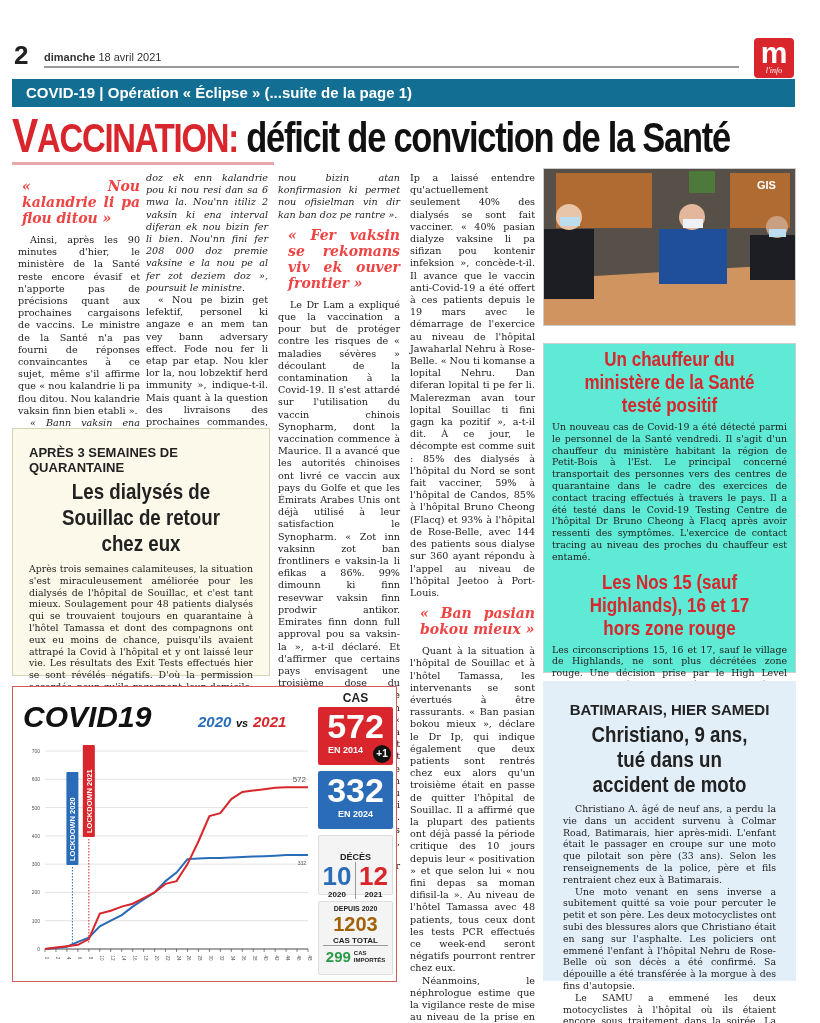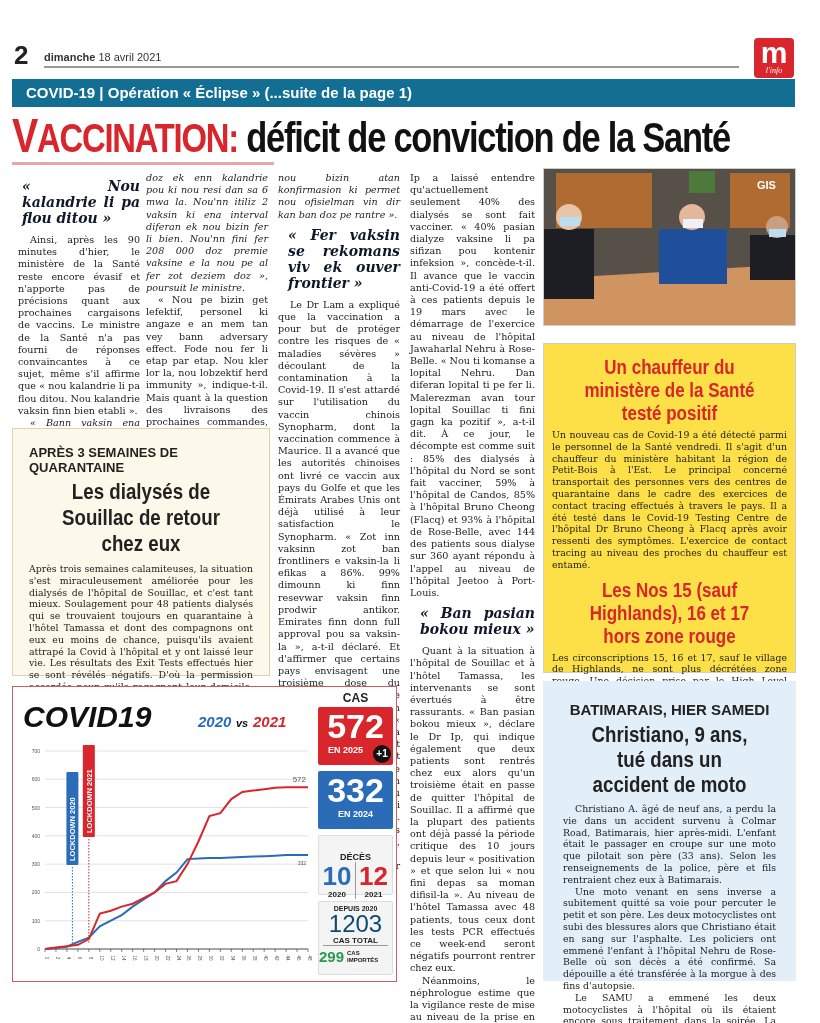--- a/index.html
+++ b/index.html
@@ -12,27 +12,27 @@
 .logo{left:754px;top:38px;width:40px;height:40px;background:#d8262c;border-radius:4px;color:#fff;text-align:center}
 .logo .m{font:bold 30px "Liberation Sans",sans-serif;line-height:30px;display:block}
 .logo .s{font:italic 8px "Liberation Serif",serif;display:block;margin-top:-2px}
 .banner{left:12px;top:79px;width:783px;height:28px;background:#126e92;color:#fff;font:bold 15px "Liberation Sans",sans-serif;line-height:28px;padding-left:14px}
 .headline{left:12px;top:110px;width:790px;height:52px;font:bold 42px "Liberation Sans",sans-serif;letter-spacing:-1.5px;line-height:52px;transform:scaleX(0.82);transform-origin:left;white-space:nowrap}
 .headline .red{color:#d8262c;font-size:48px}
 .headline .rest{color:#111}
 .headline-rule{left:12px;top:162px;width:262px;height:3px;background:#e8a7a9}
 .col{font-size:9.6px;line-height:12.2px;text-align:justify;hyphens:auto}
 .col p{text-indent:12px}
-.subhead{font:bold italic 14px "DejaVu Serif",serif;color:#0f172a;line-height:16px;margin:6px 0 8px 10px}
+.subhead{font:bold italic 14px "DejaVu Serif",serif;color:#ef4444;line-height:16px;margin:6px 0 8px 10px}
 .box-yellow{left:12px;top:428px;width:258px;height:248px;background:#fdf9ea;border:1px solid #d9d2b4;padding:16px}
 .box-yellow .kicker{font:bold 13px "Liberation Sans",sans-serif;color:#222;text-align:left}
 .box-yellow .title{font:bold 22px "Liberation Sans",sans-serif;text-align:center;line-height:26px;margin:4px 0 6px;transform:scaleX(0.85)}
 .box-yellow .body{font-size:9.4px;line-height:11.8px;text-align:justify}
 .photo{left:543px;top:168px;width:253px;height:158px;background:linear-gradient(180deg,#4d4640 0%,#5b534a 45%,#c48a5a 62%,#d59b69 100%);border:1px solid #ccc;overflow:hidden}
-.box-grey{left:543px;top:343px;width:253px;height:330px;background:#fde047;border:1px solid #cfcfcf;padding:12px 8px}
+.box-grey{left:543px;top:343px;width:253px;height:330px;background:#5eead4;border:1px solid #cfcfcf;padding:4px 8px}
 .box-grey .rt{font:bold 20px "Liberation Sans",sans-serif;color:#d8262c;text-align:center;line-height:23px;transform:scaleX(0.85)}
 .box-grey .body{font-size:9.4px;line-height:11.8px;text-align:justify;margin:4px 0 8px}
 .chart-box{left:12px;top:686px;width:385px;height:296px;border:1px solid #d35a5f;background:#fff}
 .box-blue{left:543px;top:681px;width:253px;height:300px;background:#e3eff8;padding:20px}
 .box-blue .kicker{font:bold 15px "Liberation Sans",sans-serif;color:#222;text-align:center}
 .box-blue .title{font:bold 22px "Liberation Sans",sans-serif;text-align:center;line-height:25px;margin:4px 0 6px;transform:scaleX(0.85)}
 .box-blue .body{font-size:9.4px;line-height:11.8px;text-align:justify}
 .box-blue .body p{text-indent:12px}
 .stat{position:absolute;text-align:center;font-family:"Liberation Sans",sans-serif;color:#fff;border-radius:2px}
 </style>
@@ -199,21 +199,21 @@
         <line x1="59.395833333333336" x2="59.395833333333336" y1="180" y2="256" stroke="#2a6cb8" stroke-width="1" stroke-dasharray="1.5,1.5"></line>
         <rect x="69.83333333333333" y="58" width="12" height="92" fill="#d8262c" rx="1"></rect>
         <text x="78.83333333333333" y="146" font-size="7.5" font-weight="bold" fill="#fff" font-family="Liberation Sans, sans-serif" transform="rotate(-90 78.83333333333333 146)">LOCKDOWN 2021</text>
         <line x1="75.83333333333333" x2="75.83333333333333" y1="152" y2="256" stroke="#d8262c" stroke-width="1" stroke-dasharray="1.5,1.5"></line>
       </g>
   </svg>
 
   <div class="stat" style="left:305px;top:4px;width:75px;color:#222;font-weight:bold;font-size:12px">CAS LOCAUX</div>
   <div class="stat" style="left:305px;top:20px;width:75px;height:58px;background:#d8262c">
     <div style="font-size:34px;font-weight:bold;line-height:38px">572</div>
-    <div style="font-size:9px;font-weight:bold;text-align:left;padding-left:10px">EN 2025</div>
+    <div style="font-size:9px;font-weight:bold;text-align:left;padding-left:10px">EN 2014</div>
     <div style="position:absolute;right:2px;bottom:2px;width:18px;height:18px;border-radius:9px;background:#111;font-size:10px;font-weight:bold;line-height:18px">+1</div>
   </div>
   <div class="stat" style="left:305px;top:84px;width:75px;height:58px;background:#2a6cb8">
     <div style="font-size:34px;font-weight:bold;line-height:38px">332</div>
     <div style="font-size:9px;font-weight:bold">EN 2024</div>
   </div>
   <div class="stat" style="left:305px;top:148px;width:75px;height:60px;background:#f4f4f4;color:#222;border:1px solid #ddd">
     <div style="font-size:9px;font-weight:bold;margin-top:16px">DÉCÈS</div>
     <div style="display:flex;justify-content:center">
       <div style="width:36px;border-right:1px solid #999">
@@ -221,23 +221,23 @@
         <div style="font-size:8px;font-weight:bold">2020</div>
       </div>
       <div style="width:36px">
         <div style="font-size:26px;font-weight:bold;color:#d8262c;line-height:28px">12</div>
         <div style="font-size:8px;font-weight:bold">2021</div>
       </div>
     </div>
   </div>
   <div class="stat" style="left:305px;top:214px;width:75px;height:74px;background:#f4f4f4;color:#222;border:1px solid #ddd">
     <div style="font-size:7px;font-weight:bold;margin-top:3px">DEPUIS 2020</div>
-    <div style="font-size:24px;font-weight:normal;color:#0c4a6e;line-height:24px">1203</div>
+    <div style="font-size:20px;font-weight:bold;color:#a16207;line-height:24px">1203</div>
     <div style="font-size:8px;font-weight:bold;border-bottom:1px solid #999;margin:0 4px 2px">CAS TOTAL</div>
-    <div style="display:flex;align-items:center;justify-content:flex-start;gap:3px">
+    <div style="display:flex;align-items:center;justify-content:center;gap:3px">
       <span style="font-size:15px;font-weight:bold;color:#2a9a4a">299</span>
       <span style="font-size:6px;font-weight:bold;line-height:7px;text-align:left"><span>CAS</span><br><span>IMPORTÉS</span></span>
     </div>
   </div>
 </div>
 
 <div class="abs box-blue">
   <div class="kicker">BATIMARAIS, HIER SAMEDI</div>
   <div class="title">Christiano, 9 ans, tué dans un accident de moto</div>
   <div class="body">

